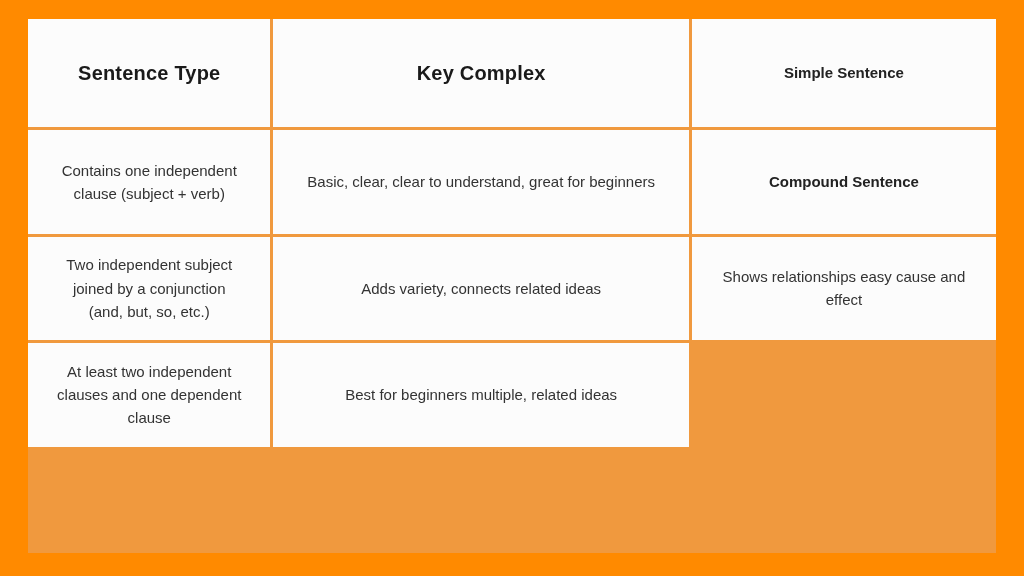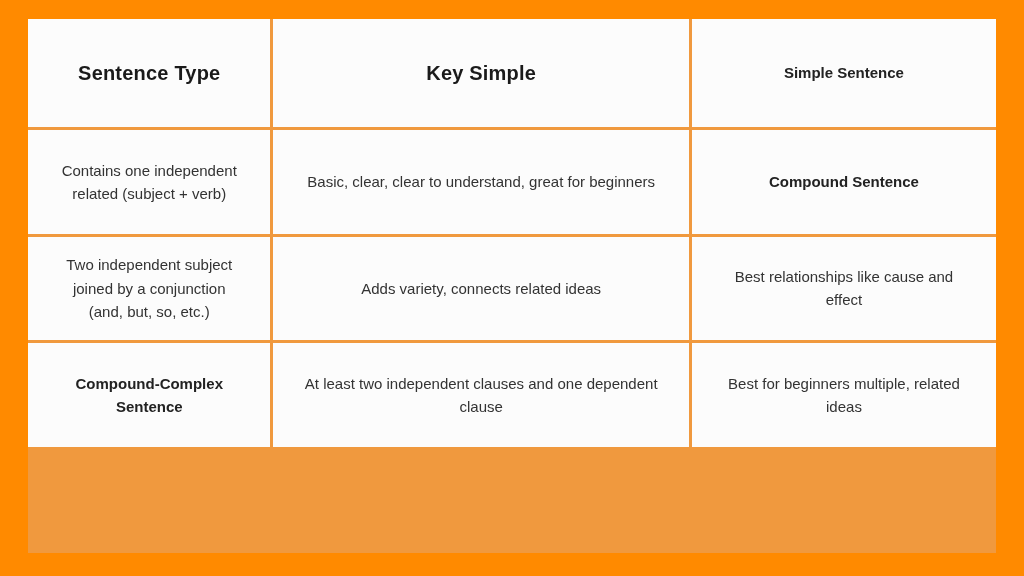--- a/index.html
+++ b/index.html
@@ -57,30 +57,29 @@
     padding: 16px 18px;
   }
 </style>
 </head>
 <body>
 
 <div class="page">
   <div class="table-grid">
 
     <div class="cell header">Sentence Type</div>
-    <div class="cell header">Key Simple</div>
+    <div class="cell header">Key Complex</div>
 
     <div class="cell type">Simple Sentence</div>
-    <div class="cell">Contains one independent related (subject + verb)</div>
+    <div class="cell">Contains one independent clause (subject + verb)</div>
     <div class="cell">Basic, clear, clear to understand, great for beginners</div>
 
     <div class="cell type">Compound Sentence</div>
     <div class="cell">Two independent subject joined by a conjunction (and, but, so, etc.)</div>
     <div class="cell">Adds variety, connects related ideas</div>
 
-    <div class="cell">Best relationships like cause and effect</div>
+    <div class="cell">Shows relationships easy cause and effect</div>
 
-    <div class="cell type">Compound-Complex Sentence</div>
     <div class="cell">At least two independent clauses and one dependent clause</div>
     <div class="cell">Best for beginners multiple, related ideas</div>
 
   </div>
 </div>
 
 </body></html>

